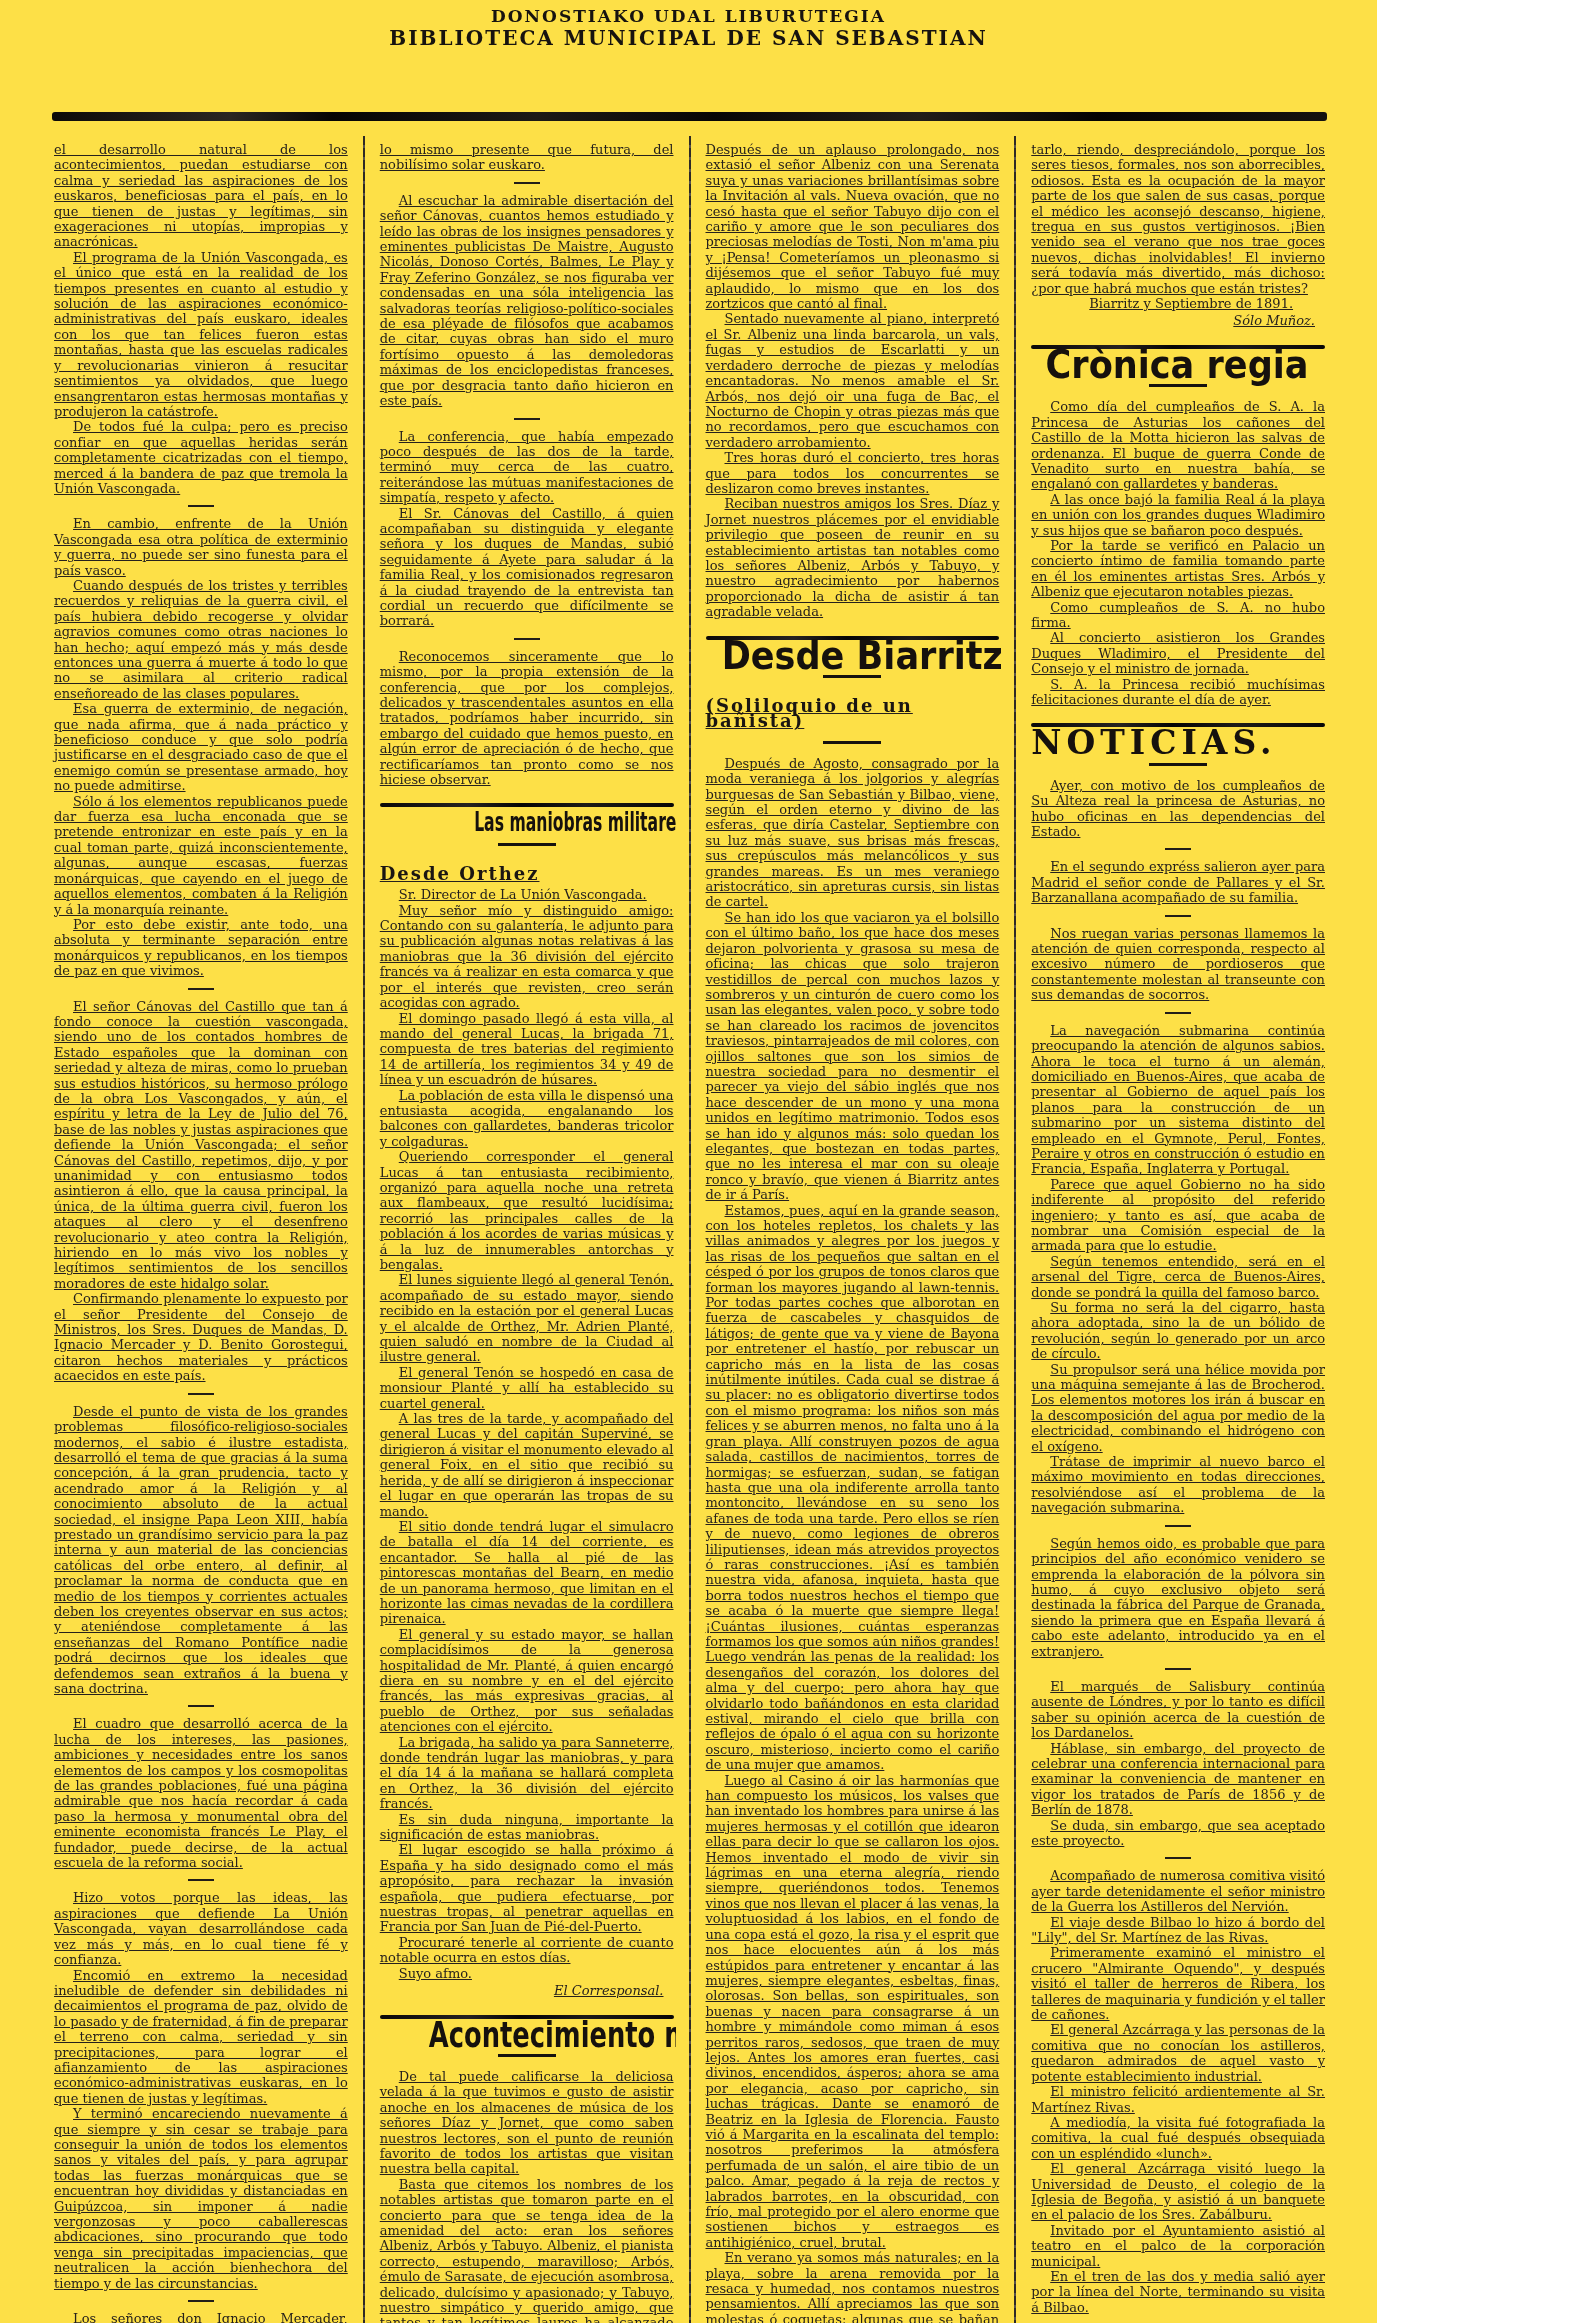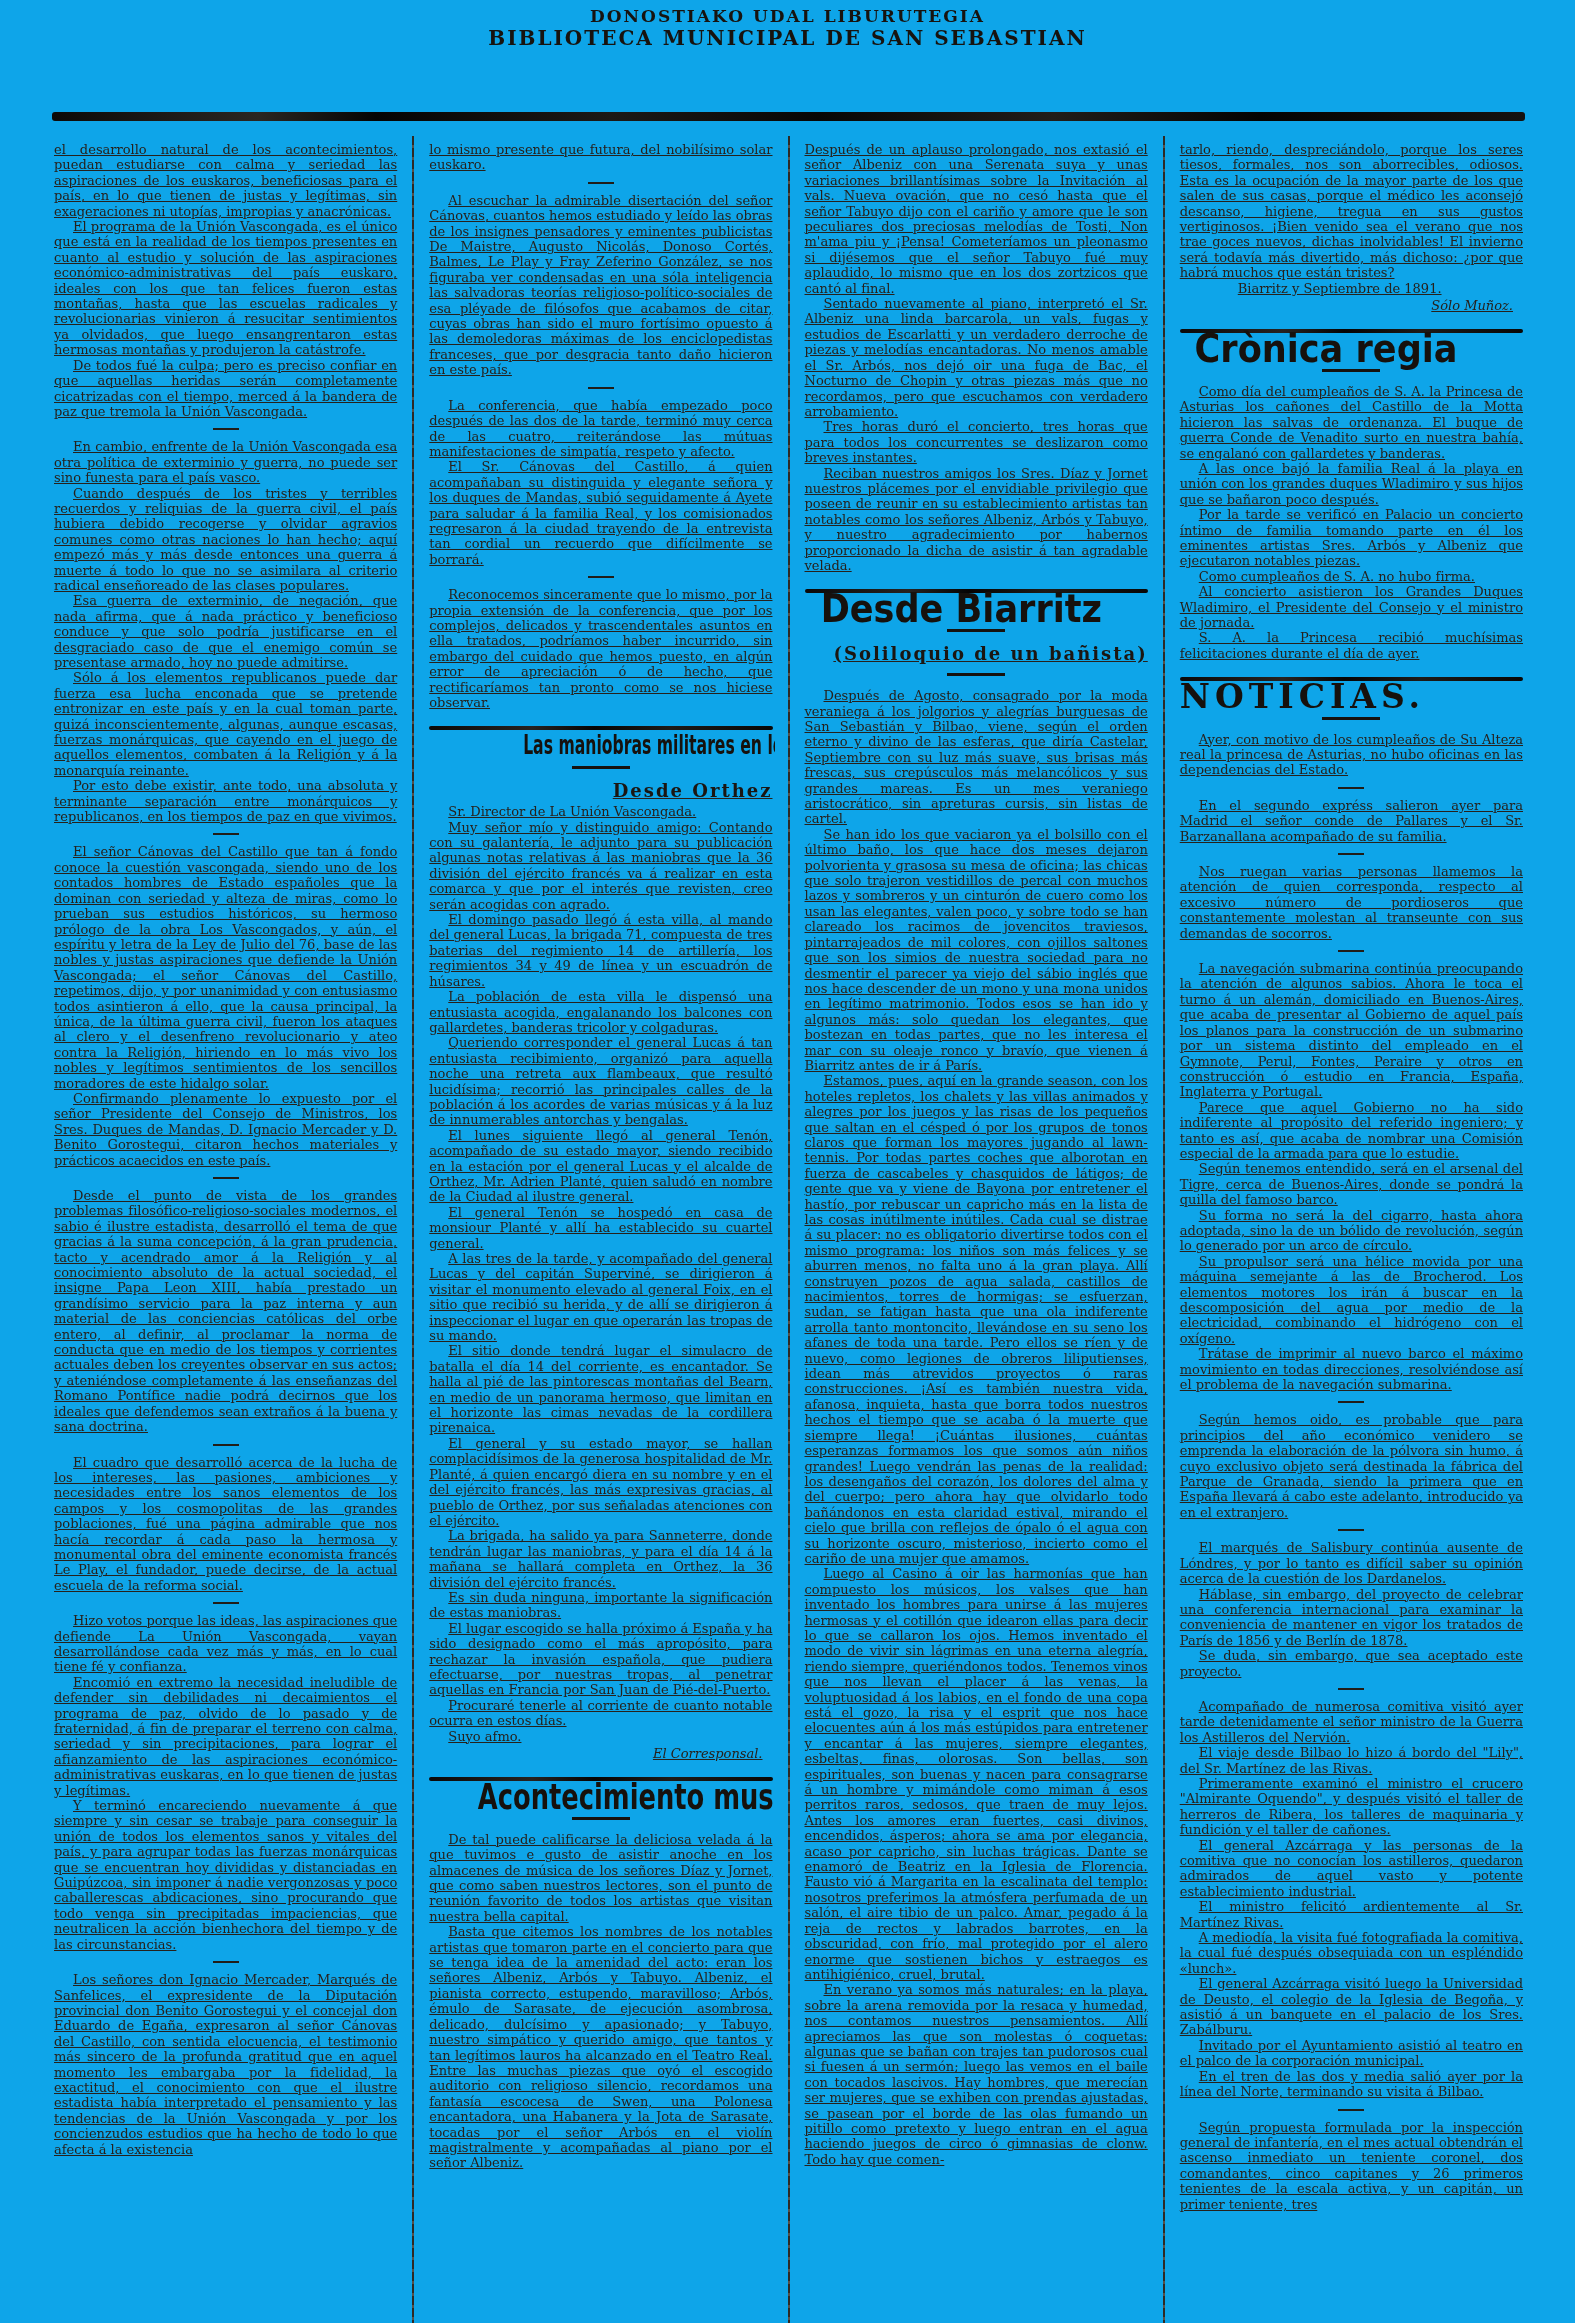--- a/index.html
+++ b/index.html
@@ -1,19 +1,19 @@
 <!DOCTYPE html>
 <html lang="es"><head>
 <meta charset="utf-8">
 <style>
   html,body{margin:0;padding:0;background:#ffffff;}
   .page{
     position:relative;
-    width:1575px;height:2323px;
-    background:#0ea5e9;
+    width:1377px;height:2323px;
+    background:#fde047;
     overflow:hidden;
     font-family:"DejaVu Serif", serif;
     color:#26211c;
   }
   
   .stamp{
     position:absolute;top:6px;left:0;width:100%;
     text-align:center;
     font-family:"DejaVu Serif", serif;
     font-weight:bold;
@@ -62,21 +62,21 @@
     white-space:nowrap;
   }
   .headline span{display:inline-block;transform-origin:50% 50%;}
   .hl-md{font-size:23px;}   .hl-md span{transform:scaleX(.68) scaleY(1.15);}
   .hl-lg{font-size:33px;}   .hl-lg span{transform:scaleX(.78) scaleY(1.05);}
   .hl-xl{font-size:39px;}   .hl-xl span{transform:scaleX(.9);}
   .hl-serif{font-family:"DejaVu Serif", serif;font-size:33px;}
   .hl-serif span{letter-spacing:5px;transform:none;}
   .hl-dash{width:58px;height:3px;background:#16120e;margin:12px auto 12px auto;}
   .subhead{
-    margin:14px 0 6px 0;text-align:right;
+    margin:20px 0 6px 0;text-align:left;
     font-family:"DejaVu Serif", serif;font-weight:bold;
     font-size:18px;letter-spacing:2px;color:#1b1612;
   }
 </style>
 </head>
 <body>
 
 <div class="page">
   <div class="stamp">
     <div class="s1">DONOSTIAKO UDAL LIBURUTEGIA</div>

